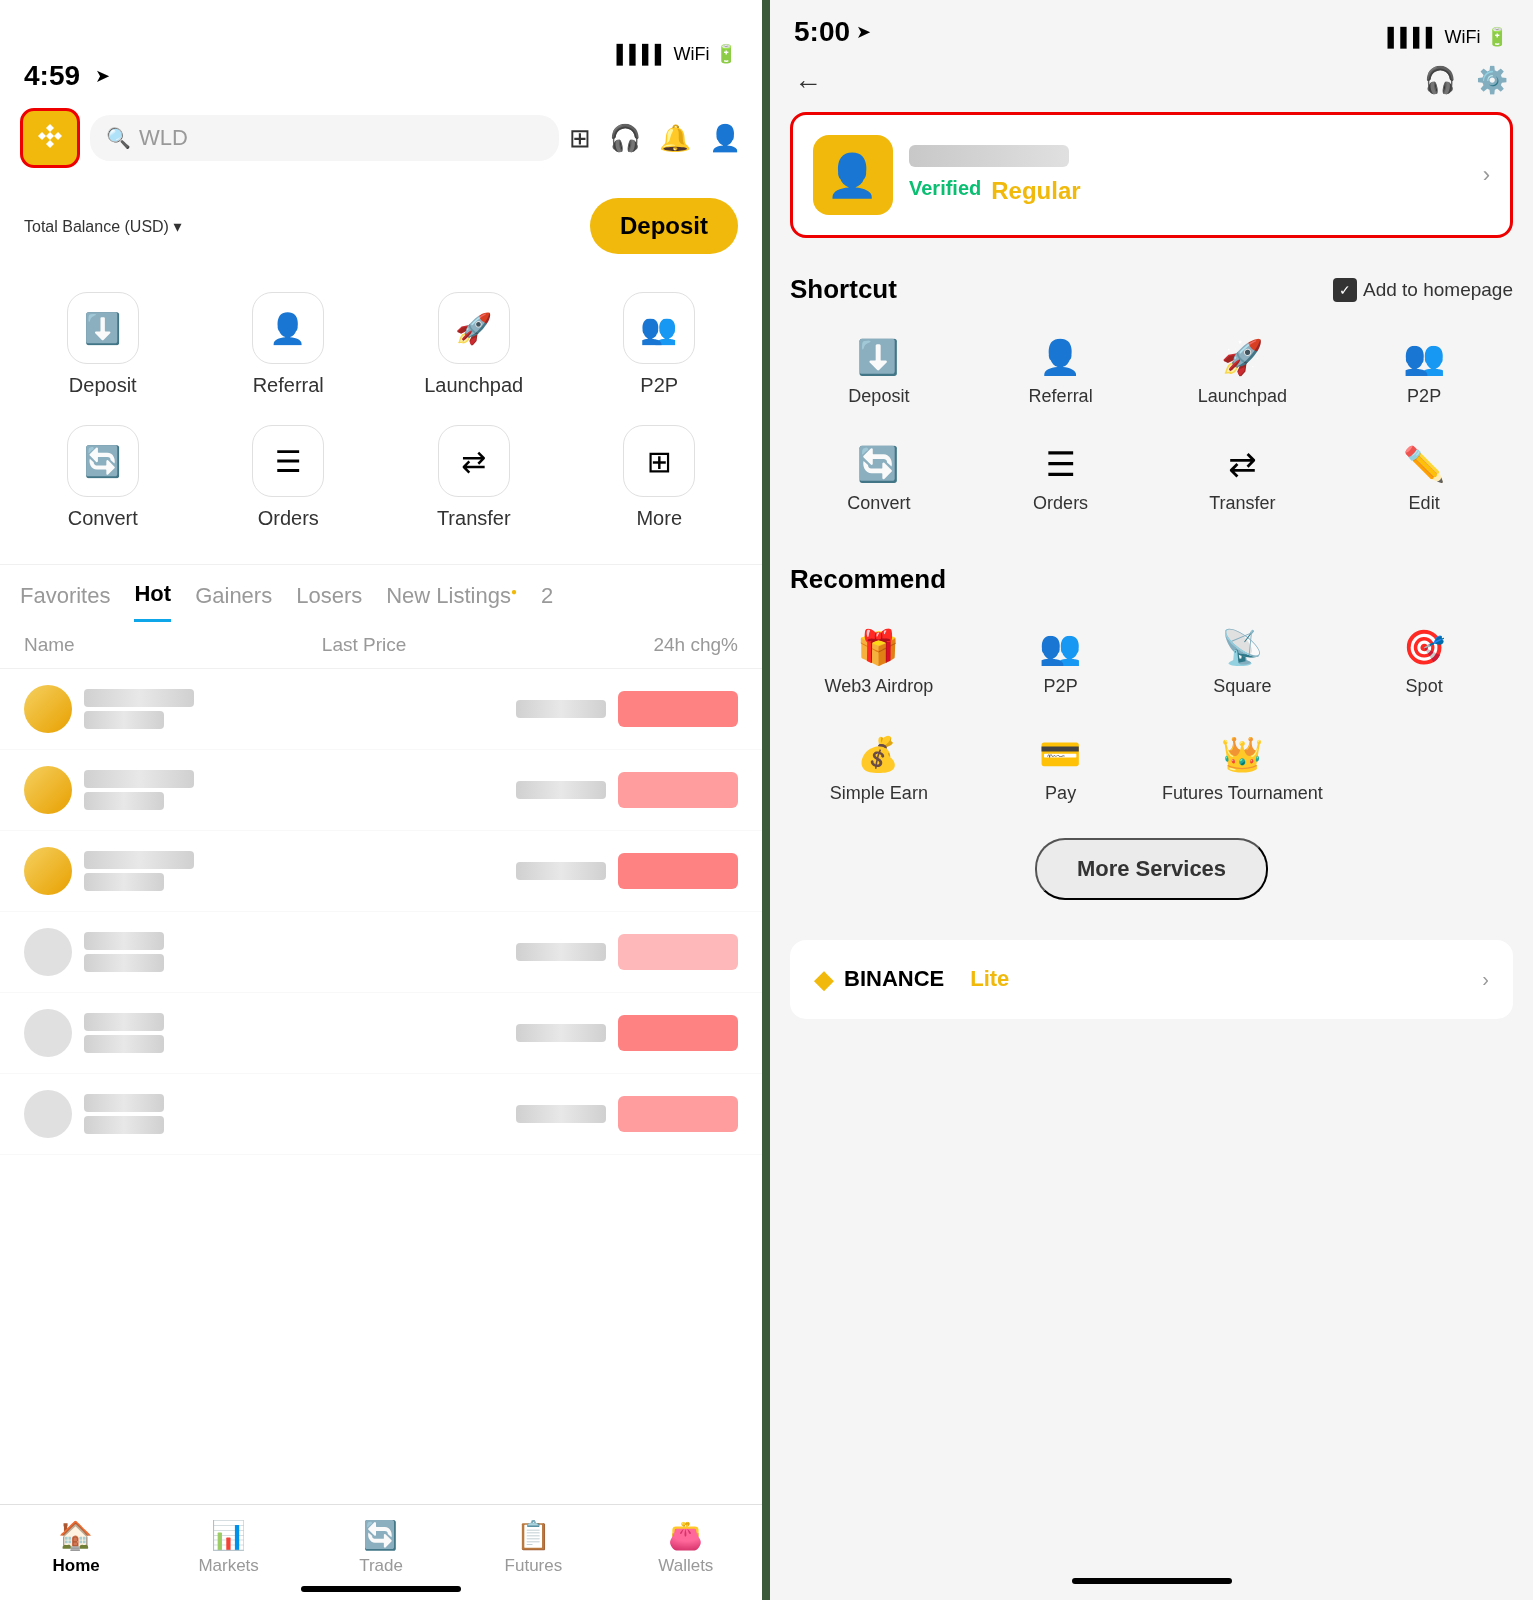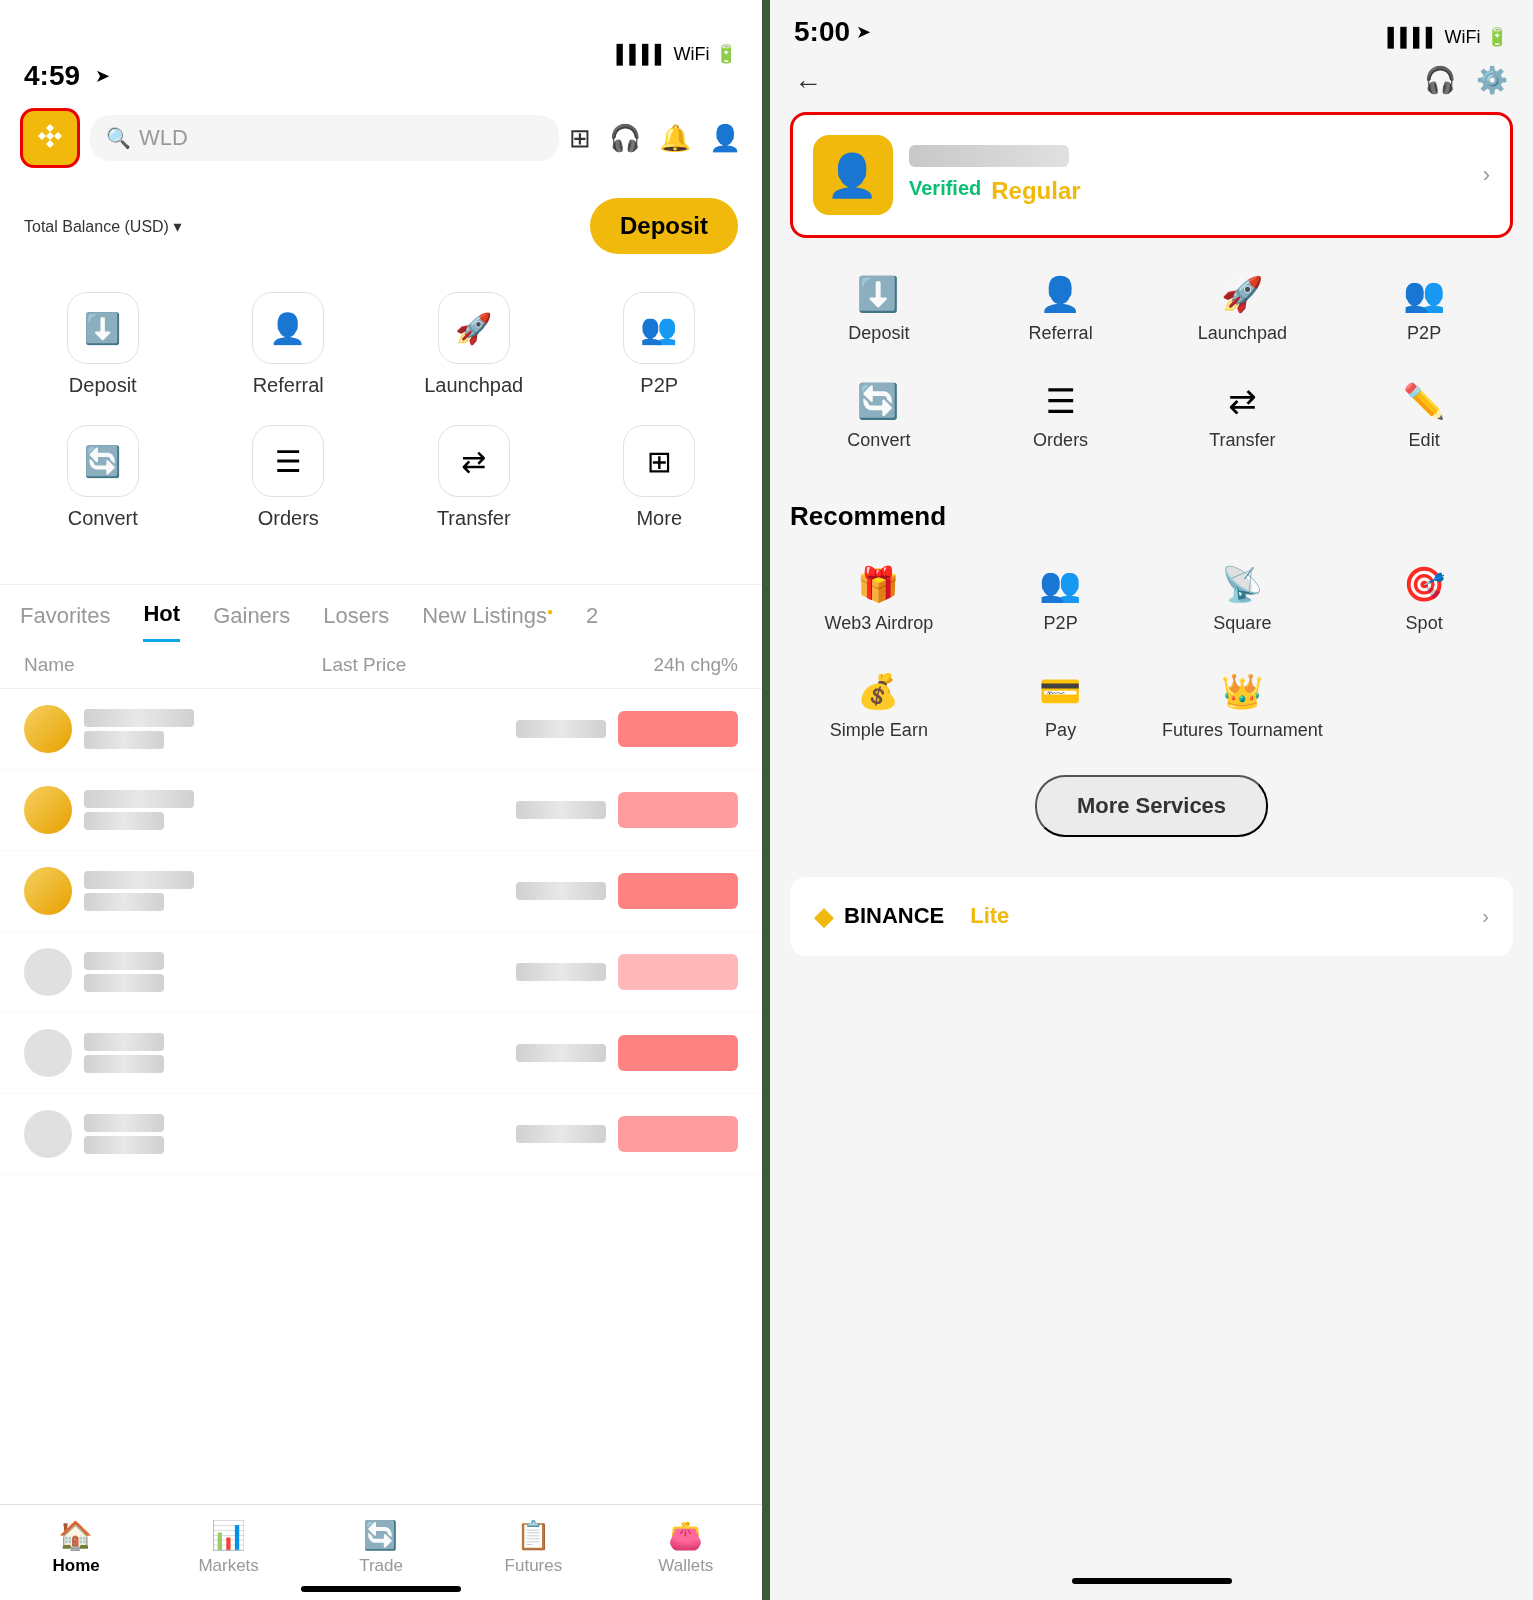--- a/index.html
+++ b/index.html
@@ -119,24 +119,23 @@
       font-size: 30px;
     }
     .action-label { font-size: 20px; color: #333; }
 
     
     .market-tabs {
       display: flex;
       align-items: center;
       padding: 16px 20px 0;
       background: #fff;
-      gap: 33px;
+      gap: 24px;
       border-top: 1px solid #f0f0f0;
       overflow: hidden;
-      margin-top: 20px;
     }
     .tab-item {
       font-size: 22px;
       color: #999;
       padding-bottom: 12px;
       white-space: nowrap;
     }
     .tab-item.active {
       color: #000000;
       font-weight: 700;
@@ -611,20 +610,27 @@
       <div class="profile-name-blur"></div>
       <div class="profile-badges">
         <span class="badge-verified">Verified</span>
         <span class="badge-regular">Regular</span>
       </div>
     </div>
     <span class="chevron-right">›</span>
   </div>
 
   <div class="section">
+    <div class="section-header">
+      <span class="section-title">Shortcut</span>
+      <div class="add-homepage">
+        <div class="checkbox-icon">✓</div>
+        <span>Add to homepage</span>
+      </div>
+    </div>
     <div class="service-grid">
       <div class="service-item">
         <span class="service-icon">⬇️</span>
         <span class="service-label">Deposit</span>
       </div>
       <div class="service-item">
         <span class="service-icon">👤</span>
         <span class="service-label">Referral</span>
       </div>
       <div class="service-item">

